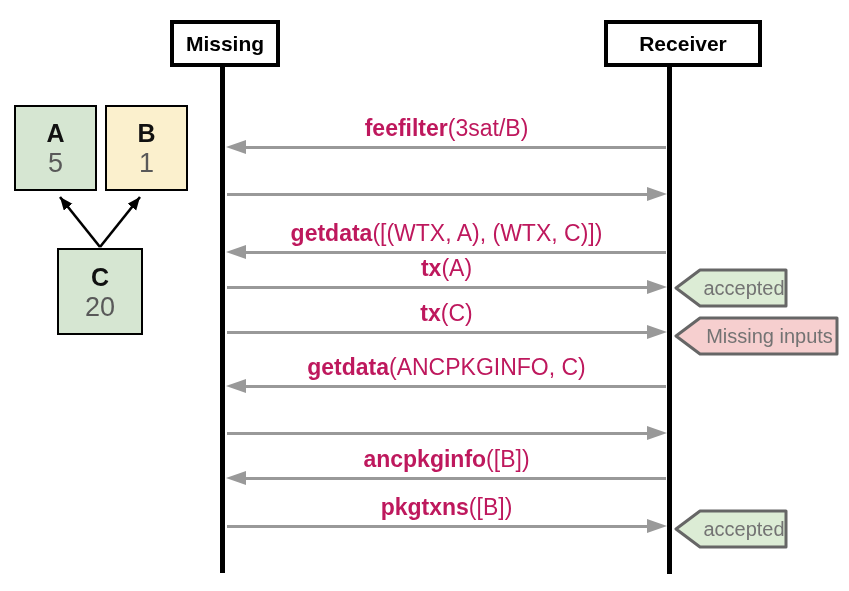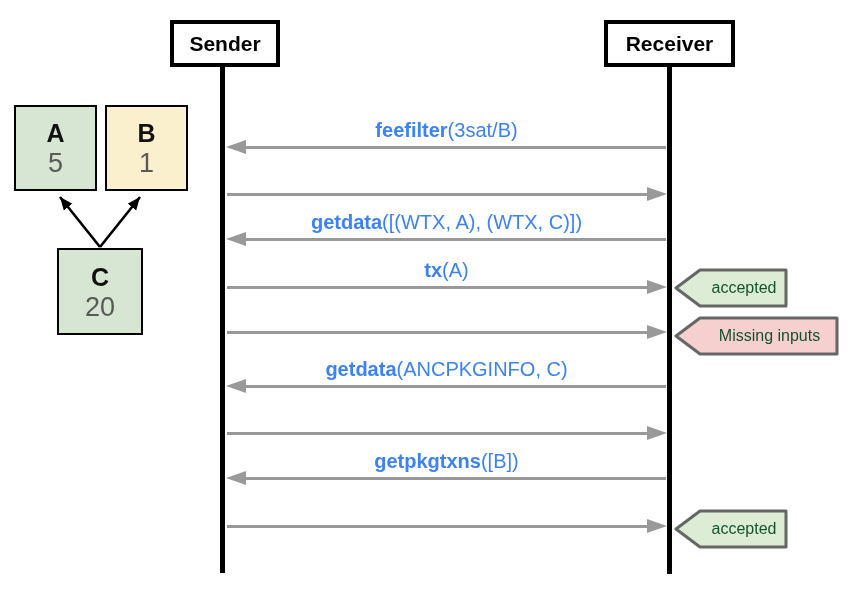--- a/index.html
+++ b/index.html
@@ -10,48 +10,48 @@
   }
 
   
   .actor-box{
     position:absolute;top:20px;height:47px;box-sizing:border-box;
     border:4px solid #000;background:#fff;
     display:flex;align-items:center;justify-content:center;
     font-size:21px;font-weight:700;color:#000;
   }
   #sender-box{left:170px;width:110px;}
-  #receiver-box{left:604px;width:131px;}
+  #receiver-box{left:604px;width:158px;}
   .lifeline{position:absolute;width:5px;background:#000;}
   #sender-lifeline{left:220px;top:66px;height:507px;}
   #receiver-lifeline{left:667px;top:65px;height:509px;}
 
   
   .msg-row{position:absolute;left:226px;width:441px;height:32px;}
   .msg-label{
     position:absolute;left:0;right:0;bottom:7px;text-align:center;
-    font-size:20px;color:#3b82f6;white-space:nowrap;
+    font-size:23px;color:#be185d;white-space:nowrap;
   }
   .msg-name{font-weight:700;}
   .msg-args{font-weight:400;}
   .msg-line{position:absolute;bottom:0;height:3px;background:#999999;}
   .dir-left  .msg-line{left:16px;right:1px;}
   .dir-right .msg-line{left:1px;right:16px;}
   .arrowhead{position:absolute;bottom:-5px;width:0;height:0;
     border-top:7px solid transparent;border-bottom:7px solid transparent;}
   .dir-left  .arrowhead{left:0;border-right:20px solid #999999;}
   .dir-right .arrowhead{right:0;border-left:20px solid #999999;}
 
   
   .tag{position:absolute;height:40px;}
   .tag svg{position:absolute;left:0;top:0;width:100%;height:100%;display:block;}
   .tag-text{
     position:absolute;left:26px;right:0;top:0;bottom:0;
     display:flex;align-items:center;justify-content:center;
-    font-size:16px;color:#14532d;white-space:nowrap;
+    font-size:20px;color:#737373;white-space:nowrap;
   }
   #tag-tx-a{left:674px;top:268px;width:114px;}
   #tag-tx-c{left:674px;top:316px;width:165px;text-align:center;}
   #tag-pkgtxns{left:674px;top:509px;width:114px;}
 
   
   .tx-node{
     position:absolute;box-sizing:border-box;border:2.5px solid #000;
     display:flex;flex-direction:column;align-items:center;justify-content:center;
     line-height:30px;
@@ -82,66 +82,68 @@
   <defs>
     <marker id="ah" markerUnits="userSpaceOnUse" markerWidth="16" markerHeight="14" refX="13" refY="5.5" orient="auto">
       <path d="M0,0 L13,5.5 L0,11 Z" fill="#000"></path>
     </marker>
   </defs>
   <line x1="100" y1="62" x2="60" y2="12" stroke="#000" stroke-width="2.6" marker-end="url(#ah)"></line>
   <line x1="100" y1="62" x2="140" y2="12" stroke="#000" stroke-width="2.6" marker-end="url(#ah)"></line>
 </svg>
 
 <div class="actor-box" id="sender-box">
-  <span>Sender</span>
+  <span>Missing</span>
 </div>
 <div class="actor-box" id="receiver-box">
   <span>Receiver</span>
 </div>
 <div class="lifeline" id="sender-lifeline"></div>
 <div class="lifeline" id="receiver-lifeline"></div>
 
 <div class="msg-row dir-left" style="top:117px">
   <div class="msg-label"><span class="msg-name">feefilter</span><span class="msg-args">(3sat/B)</span></div>
   <div class="msg-line"></div>
   <div class="arrowhead"></div>
 </div>
 <div class="msg-row dir-right" style="top:164px">
   <div class="msg-line"></div>
   <div class="arrowhead"></div>
 </div>
-<div class="msg-row dir-left" style="top:209px">
+<div class="msg-row dir-left" style="top:222px">
   <div class="msg-label"><span class="msg-name">getdata</span><span class="msg-args">([(WTX, A), (WTX, C)])</span></div>
   <div class="msg-line"></div>
   <div class="arrowhead"></div>
 </div>
 <div class="msg-row dir-right" style="top:257px">
   <div class="msg-label"><span class="msg-name">tx</span><span class="msg-args">(A)</span></div>
   <div class="msg-line"></div>
   <div class="arrowhead"></div>
 </div>
 <div class="msg-row dir-right" style="top:302px">
+  <div class="msg-label"><span class="msg-name">tx</span><span class="msg-args">(C)</span></div>
   <div class="msg-line"></div>
   <div class="arrowhead"></div>
 </div>
 <div class="msg-row dir-left" style="top:356px">
   <div class="msg-label"><span class="msg-name">getdata</span><span class="msg-args">(ANCPKGINFO, C)</span></div>
   <div class="msg-line"></div>
   <div class="arrowhead"></div>
 </div>
 <div class="msg-row dir-right" style="top:403px">
   <div class="msg-line"></div>
   <div class="arrowhead"></div>
 </div>
 <div class="msg-row dir-left" style="top:448px">
-  <div class="msg-label"><span class="msg-name">getpkgtxns</span><span class="msg-args">([B])</span></div>
+  <div class="msg-label"><span class="msg-name">ancpkginfo</span><span class="msg-args">([B])</span></div>
   <div class="msg-line"></div>
   <div class="arrowhead"></div>
 </div>
 <div class="msg-row dir-right" style="top:496px">
+  <div class="msg-label"><span class="msg-name">pkgtxns</span><span class="msg-args">([B])</span></div>
   <div class="msg-line"></div>
   <div class="arrowhead"></div>
 </div>
 
 <div class="tag" id="tag-tx-a">
   <svg viewBox="0 0 114 40" preserveAspectRatio="none">
     <polygon points="2,20 26,2 112,2 112,38 26,38" stroke="#666666" stroke-width="3" stroke-linejoin="round" fill="#dcecd5"></polygon>
   </svg>
   <span class="tag-text">accepted</span>
 </div>

